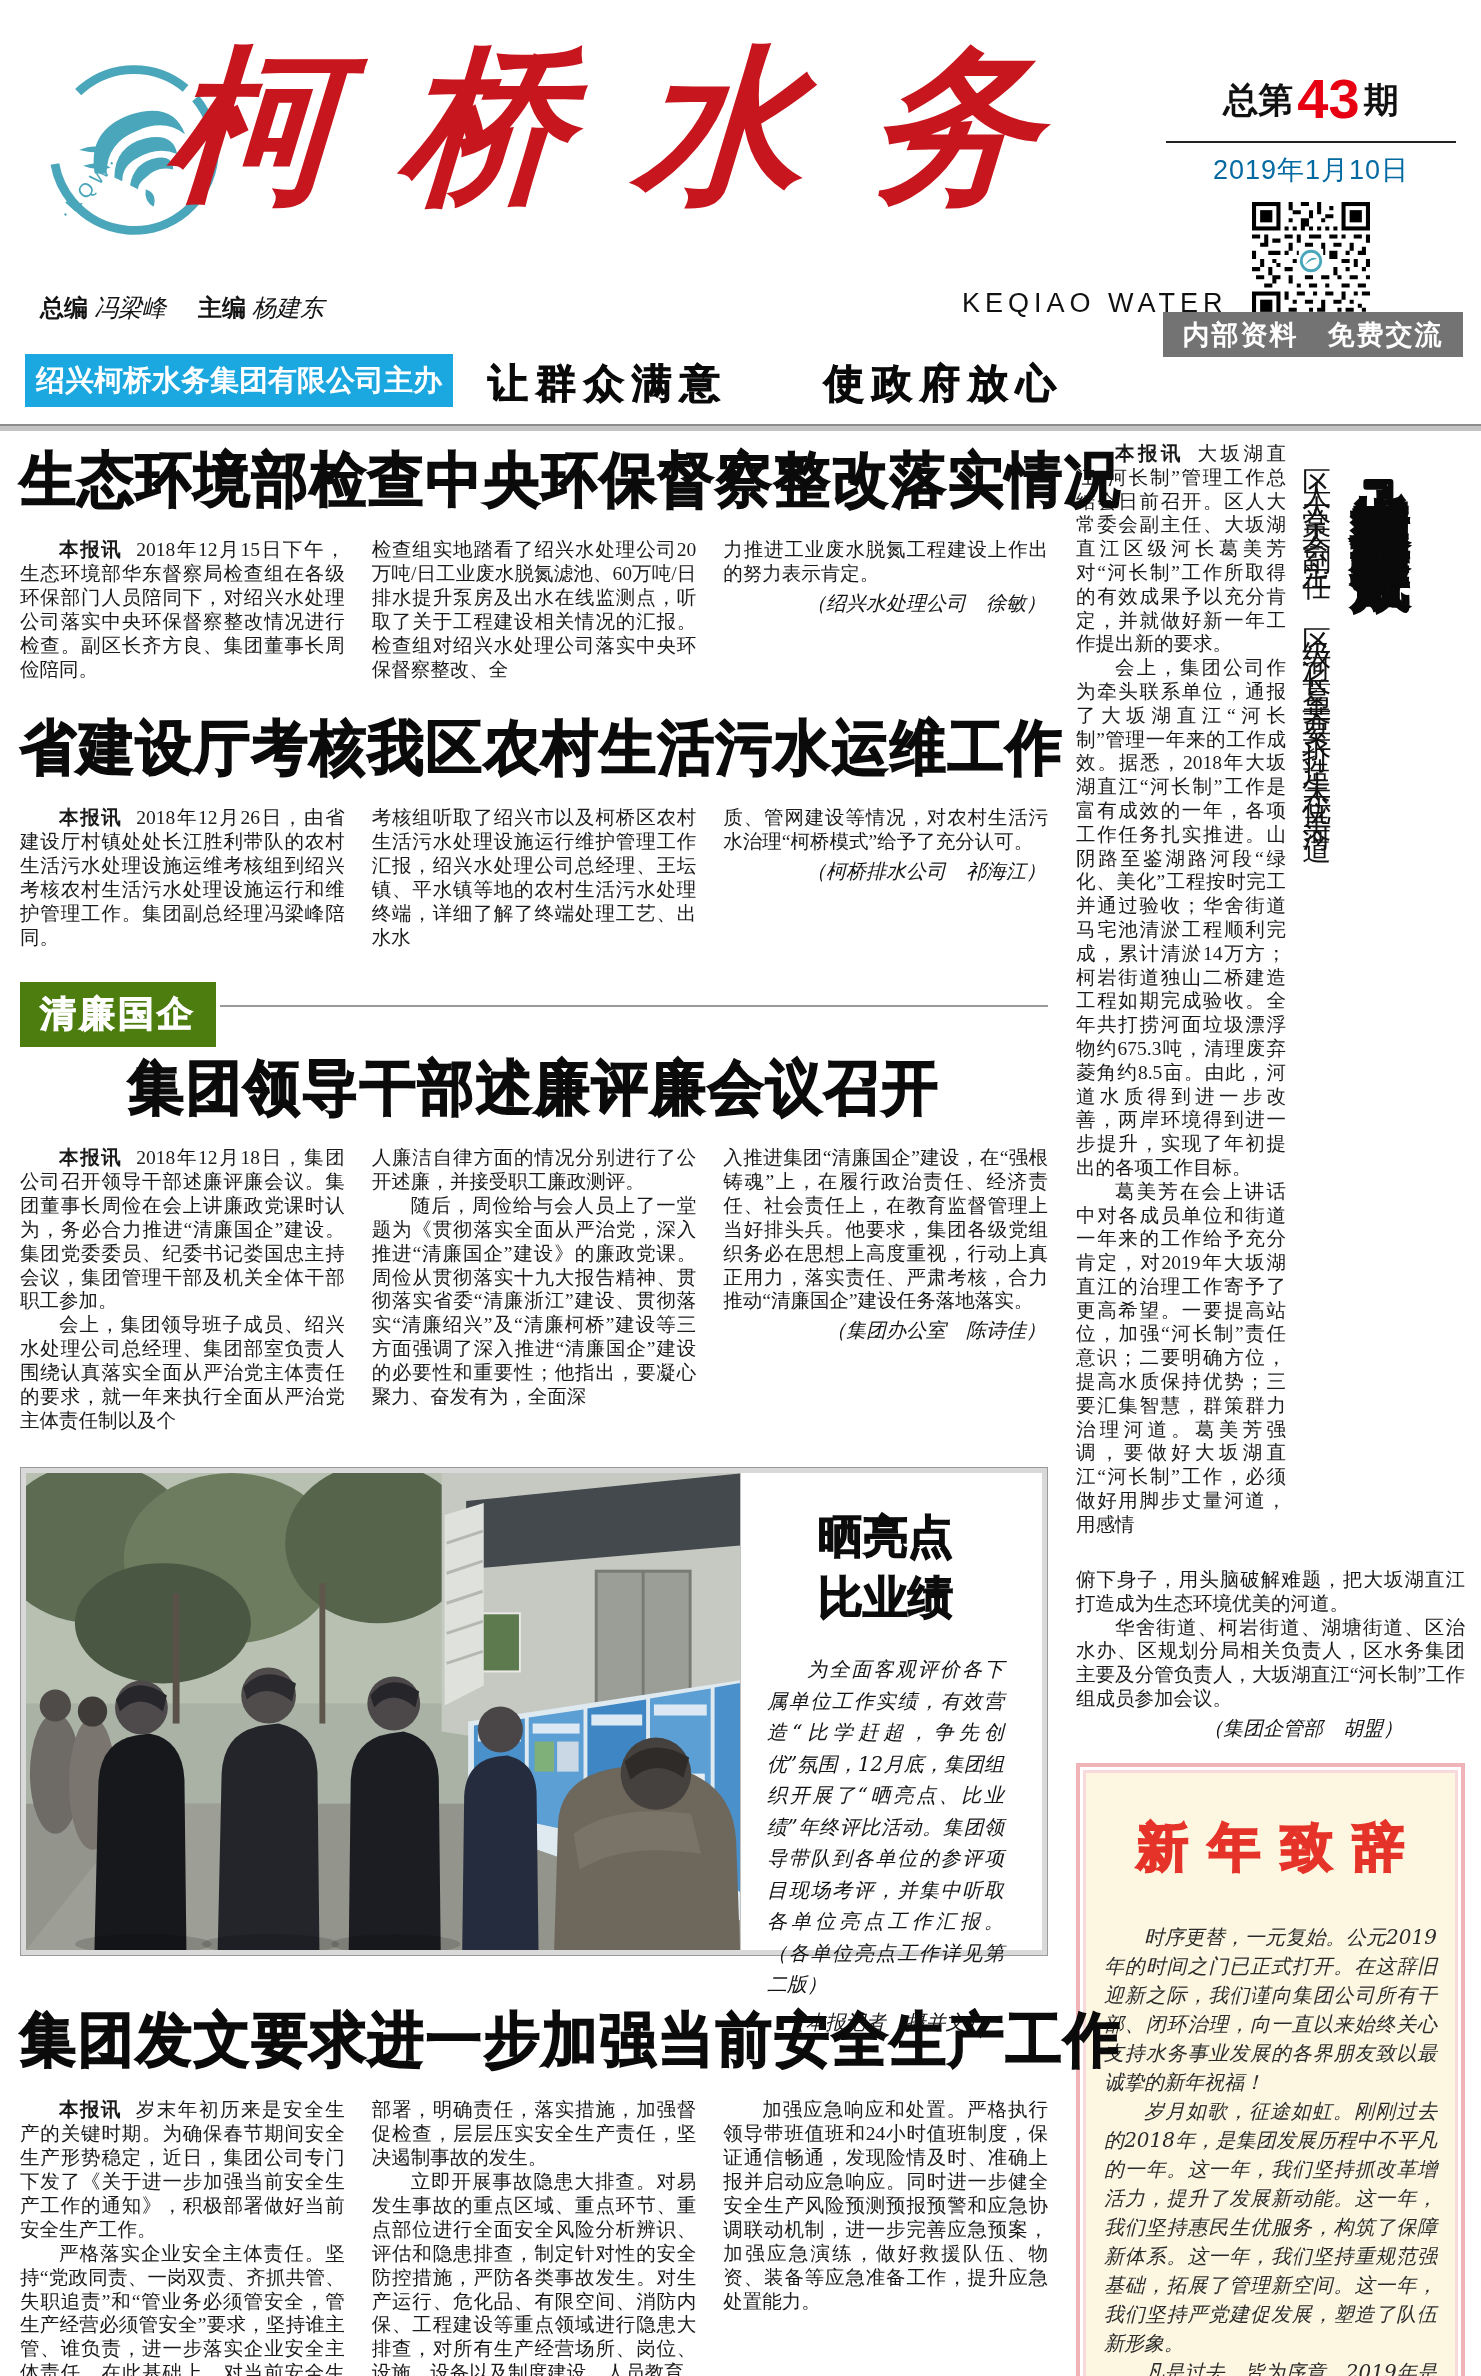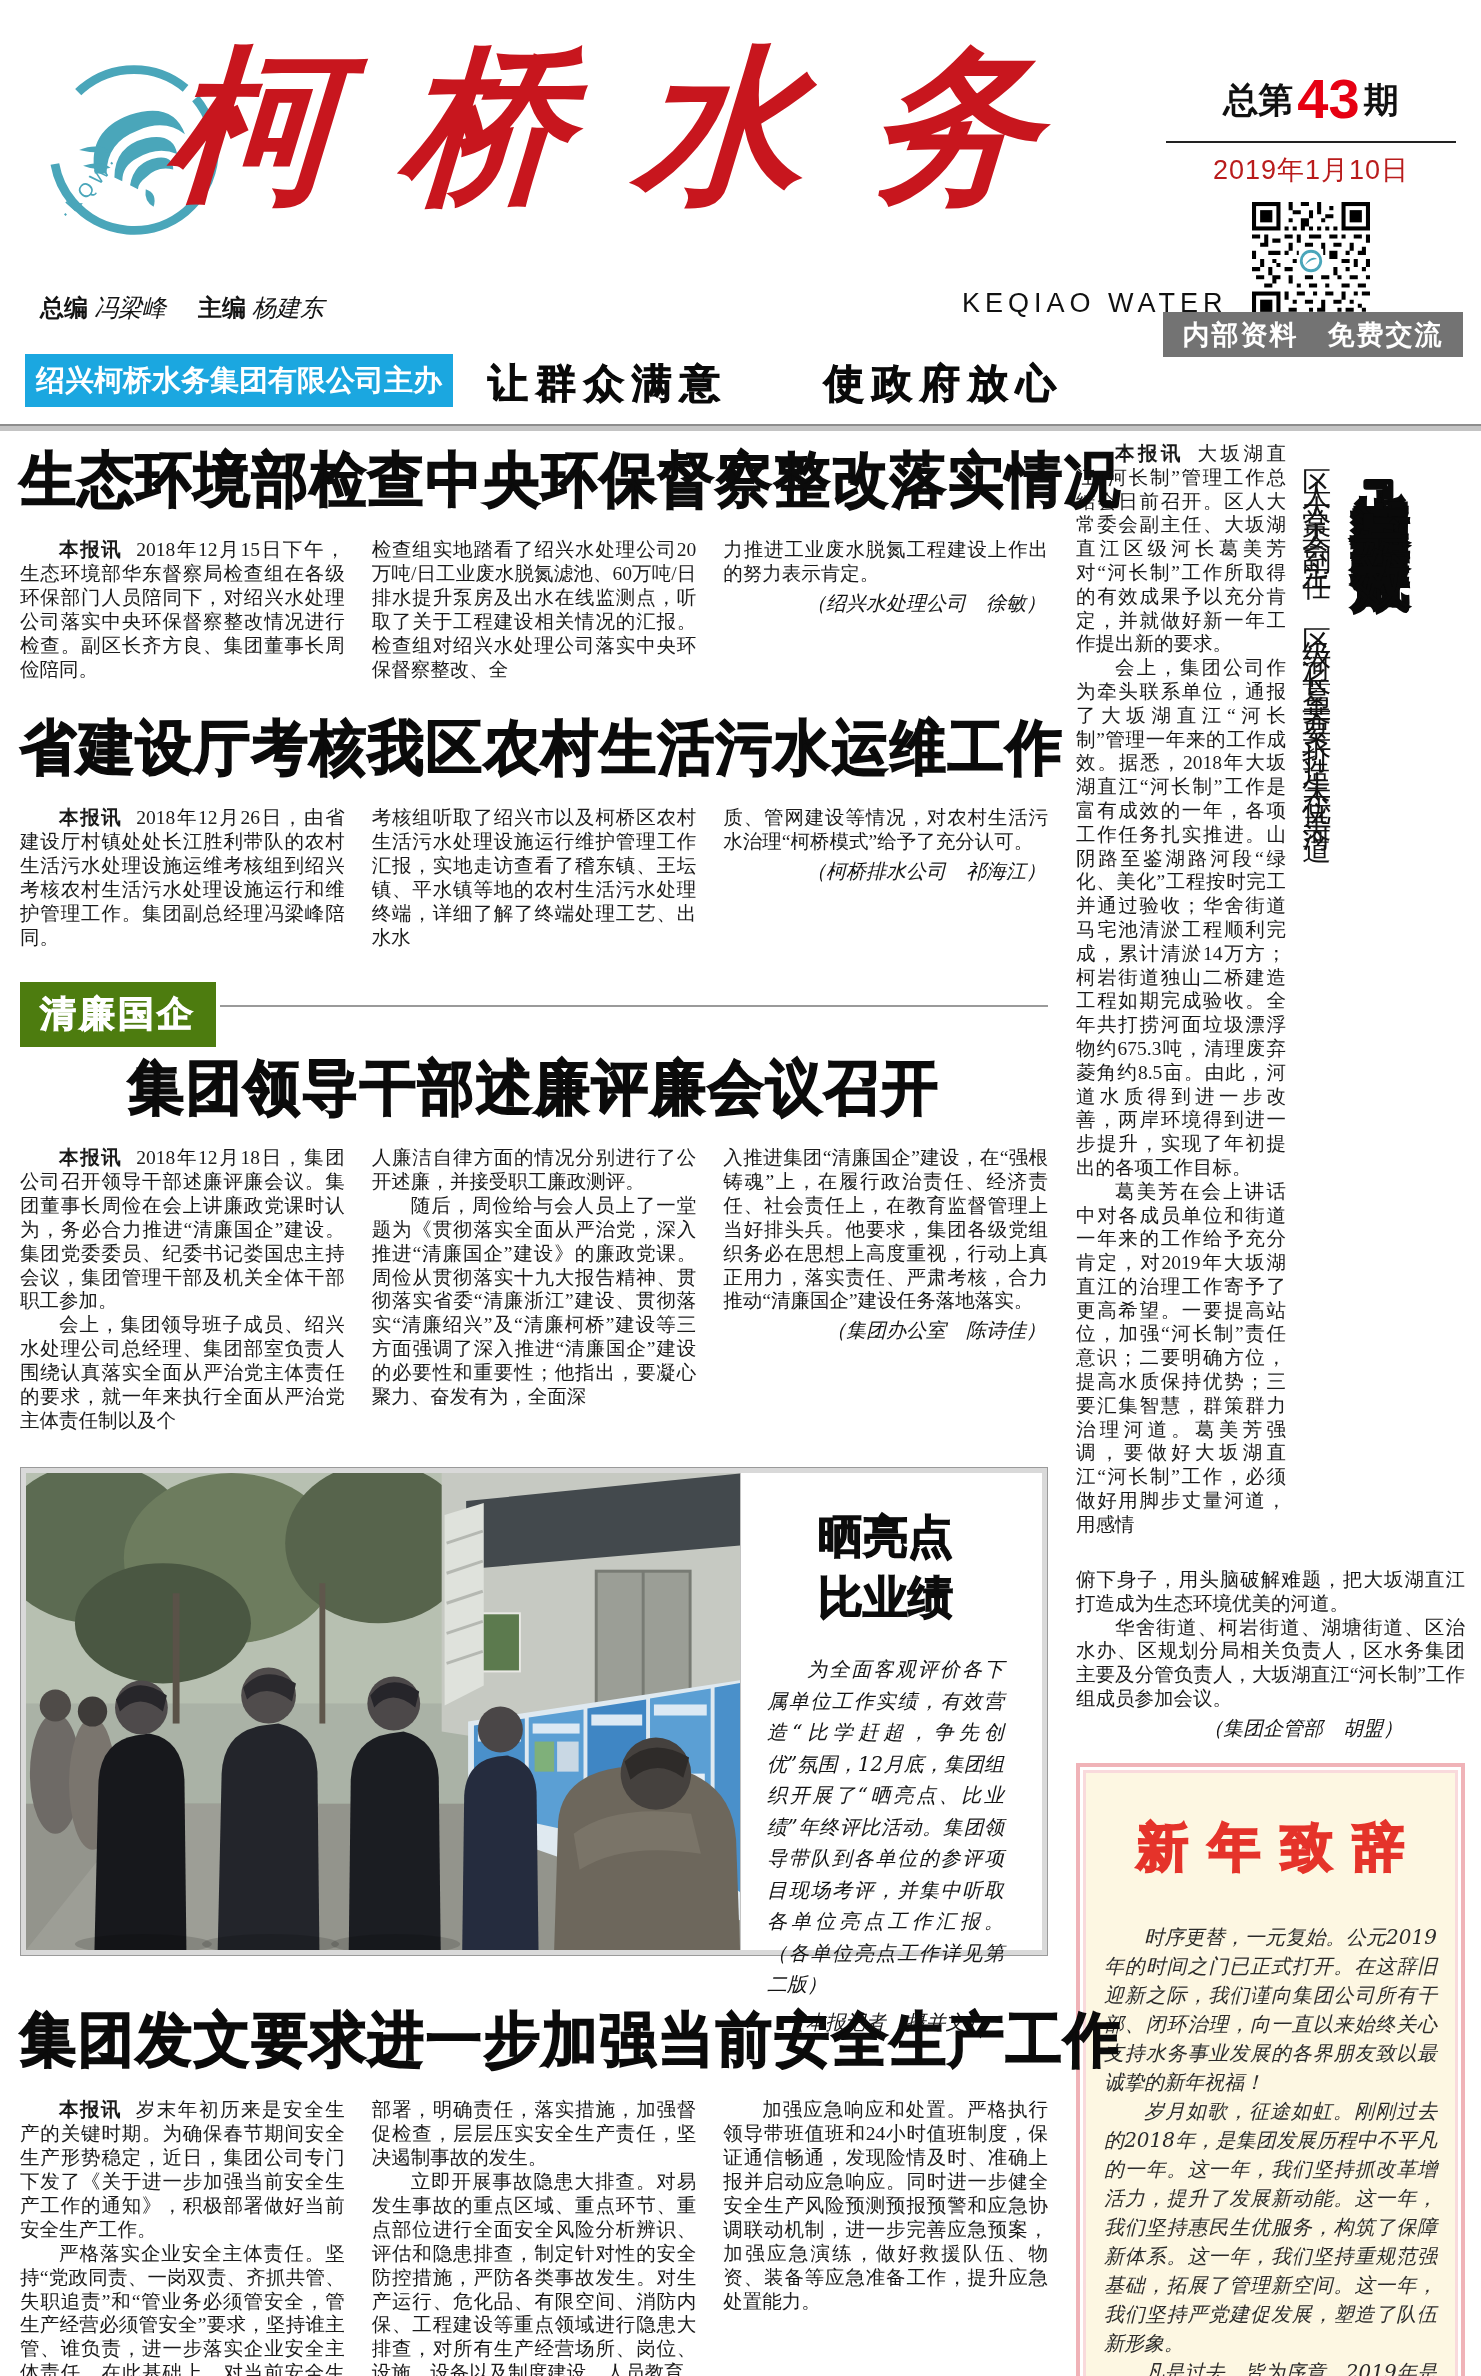--- a/index.html
+++ b/index.html
@@ -11,21 +11,21 @@
   .logo{position:absolute;left:36px;top:52px;width:196px;height:196px;}
   .masthead{position:absolute;left:168px;top:18px;width:1000px;height:215px;
             font-size:168px;line-height:215px;font-weight:bold;font-style:italic;
             color:#c8161e;letter-spacing:66px;white-space:nowrap;
             font-family:"DejaVu Serif","Liberation Serif",serif;transform:skewX(-3deg);}
   .issue-block{position:absolute;left:1158px;top:66px;width:306px;text-align:center;
                font-family:"Liberation Sans","DejaVu Sans",sans-serif;}
   .issue-line1{font-size:35px;font-weight:bold;color:#111;white-space:nowrap;}
   .issue-no{font-size:56px;color:#e60012;font-weight:bold;vertical-align:-6px;padding:0 4px;}
   .issue-divider{height:0;border-bottom:2px solid #222;margin:10px 8px 9px 8px;}
-  .issue-date{font-size:27px;color:#b91c1c;letter-spacing:1px;}
+  .issue-date{font-size:27px;color:#0369a1;letter-spacing:1px;}
   .qr{display:block;margin:14px auto 0 auto;width:118px;height:118px;}
   .editors{position:absolute;left:40px;top:292px;font-size:24px;white-space:nowrap;}
   .editors .elabel{font-family:"Liberation Sans","DejaVu Sans",sans-serif;font-weight:bold;}
   .editors .ename{font-style:italic;font-family:"DejaVu Serif",serif;margin-right:26px;}
   .english-name{position:absolute;left:962px;top:288px;font-size:27px;letter-spacing:5px;
                 font-family:"Liberation Sans","DejaVu Sans",sans-serif;color:#111;}
   .internal-box{position:absolute;left:1163px;top:312px;width:300px;height:45px;
                 background:#737373;color:#fff;font-family:"Liberation Sans","DejaVu Sans",sans-serif;
                 font-weight:bold;font-size:27px;display:flex;align-items:center;justify-content:center;
                 letter-spacing:2px;}
@@ -185,21 +185,21 @@
         </div>
       </div>
 
       <div class="article">
         <div class="headline">省建设厅考核我区农村生活污水运维工作</div>
         <div class="cols">
           <div class="col">
             <p class="body indent"><span class="lead">本报讯</span><span>2018年12月26日，由省建设厅村镇处处长江胜利带队的农村生活污水处理设施运维考核组到绍兴考核农村生活污水处理设施运行和维护管理工作。集团副总经理冯梁峰陪同。</span></p>
           </div>
           <div class="col">
-            <p class="body">考核组听取了绍兴市以及柯桥区农村生活污水处理设施运行维护管理工作汇报，实地走访查看了稽东镇、王坛镇、平水镇等地的农村生活污水处理终端，详细了解了终端处理工艺、出水水</p>
+            <p class="body">考核组听取了绍兴市以及柯桥区农村生活污水处理设施运行维护管理工作汇报，绍兴水处理公司总经理、王坛镇、平水镇等地的农村生活污水处理终端，详细了解了终端处理工艺、出水水</p>
           </div>
           <div class="col">
             <p class="body">质、管网建设等情况，对农村生活污水治理“柯桥模式”给予了充分认可。</p>
             <p class="byline">（柯桥排水公司　祁海江）</p>
           </div>
         </div>
       </div>
 
       <div class="section-row">
         <div class="section-label">清廉国企</div>

